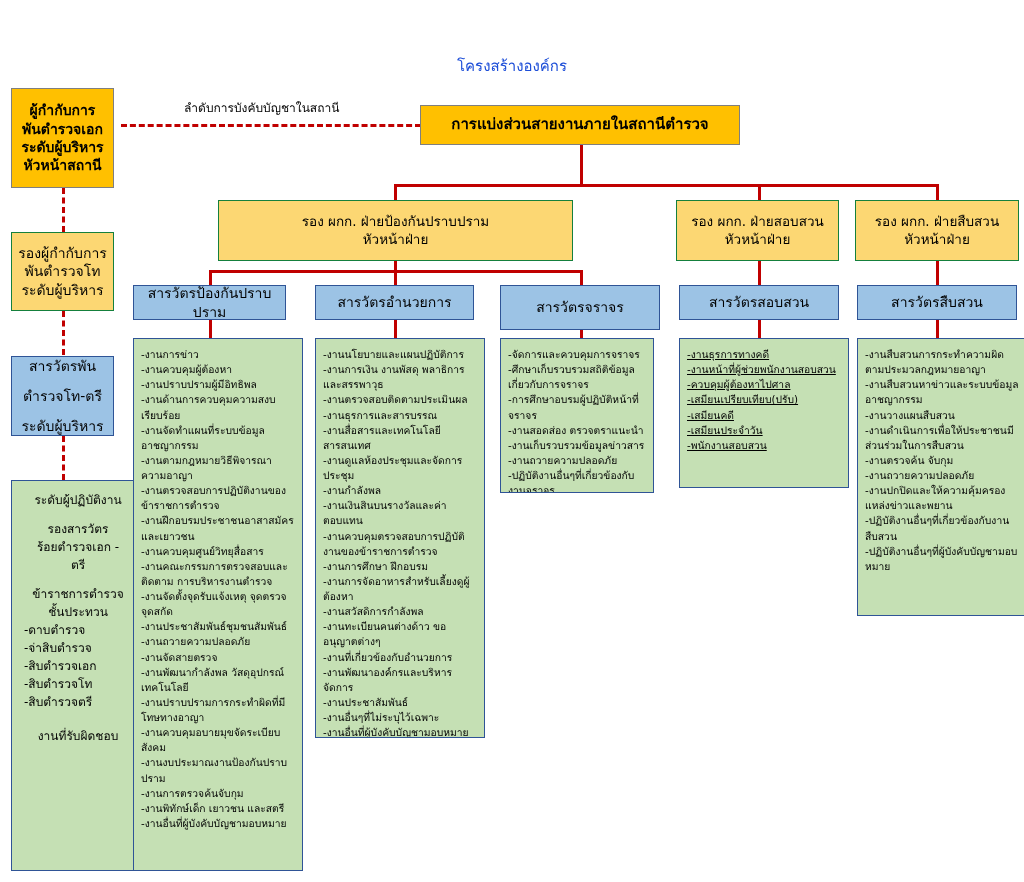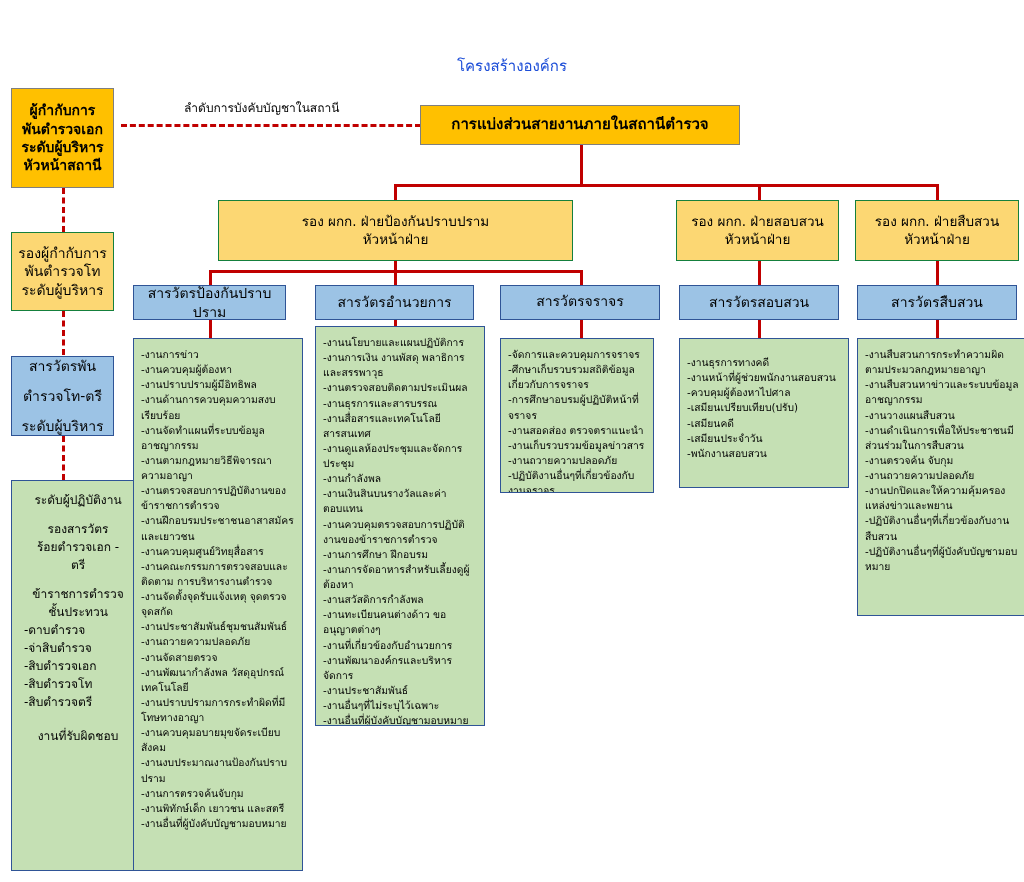--- a/index.html
+++ b/index.html
@@ -213,21 +213,21 @@
     <span>รอง ผกก. ฝ่ายสืบสวน</span>
     <span>หัวหน้าฝ่าย</span>
   </div>
 
   <div class="box box-blue t13" style="left:133px; top:285px; width:153px; height:35px;">
     <span>สารวัตรป้องกันปราบปราม</span>
   </div>
   <div class="box box-blue t13" style="left:315px; top:285px; width:159px; height:35px;">
     <span>สารวัตรอำนวยการ</span>
   </div>
-  <div class="box box-blue t13" style="left:500px; top:285px; width:160px; height:35px;font-family:Liberation Mono, monospace;">
+  <div class="box box-blue t13" style="left:500px; top:285px; width:160px; height:45px;">
     <span>สารวัตรจราจร</span>
   </div>
   <div class="box box-blue t13" style="left:679px; top:285px; width:160px; height:35px;">
     <span>สารวัตรสอบสวน</span>
   </div>
   <div class="box box-blue t13" style="left:857px; top:285px; width:160px; height:35px;">
     <span>สารวัตรสืบสวน</span>
   </div>
 
   <div class="box box-green" style="left:133px; top:338px; width:170px; height:533px;">
@@ -249,21 +249,21 @@
       <div class="li">-งานพัฒนากำลังพล วัสดุอุปกรณ์เทคโนโลยี</div>
       <div class="li">-งานปราบปรามการกระทำผิดที่มีโทษทางอาญา</div>
       <div class="li">-งานควบคุมอบายมุขจัดระเบียบสังคม</div>
       <div class="li">-งานงบประมาณงานป้องกันปราบปราม</div>
       <div class="li">-งานการตรวจค้นจับกุม</div>
       <div class="li">-งานพิทักษ์เด็ก เยาวชน และสตรี</div>
       <div class="li">-งานอื่นที่ผู้บังคับบัญชามอบหมาย</div>
     </div>
   </div>
 
-  <div class="box box-green" style="left:315px; top:326px; width:170px; height:400px;">
+  <div class="box box-green" style="left:315px; top:338px; width:170px; height:400px;">
     <div class="green-list">
       <div class="li">-งานนโยบายและแผนปฏิบัติการ</div>
       <div class="li">-งานการเงิน งานพัสดุ พลาธิการและสรรพาวุธ</div>
       <div class="li">-งานตรวจสอบติดตามประเมินผล</div>
       <div class="li">-งานธุรการและสารบรรณ</div>
       <div class="li">-งานสื่อสารและเทคโนโลยีสารสนเทศ</div>
       <div class="li">-งานดูแลห้องประชุมและจัดการประชุม</div>
       <div class="li">-งานกำลังพล</div>
       <div class="li">-งานเงินสินบนรางวัลและค่าตอบแทน</div>
       <div class="li">-งานควบคุมตรวจสอบการปฏิบัติงานของข้าราชการตำรวจ</div>
@@ -285,21 +285,21 @@
       <div class="li">-ศึกษาเก็บรวบรวมสถิติข้อมูลเกี่ยวกับการจราจร</div>
       <div class="li">-การศึกษาอบรมผู้ปฏิบัติหน้าที่จราจร</div>
       <div class="li">-งานสอดส่อง ตรวจตราแนะนำ</div>
       <div class="li">-งานเก็บรวบรวมข้อมูลข่าวสาร</div>
       <div class="li">-งานถวายความปลอดภัย</div>
       <div class="li">-ปฏิบัติงานอื่นๆที่เกี่ยวข้องกับงานจราจร</div>
     </div>
   </div>
 
   <div class="box box-green" style="left:679px; top:338px; width:170px; height:150px;">
-    <div class="green-list" style="padding-top:16px;">
+    <div class="green-list" style="padding-top:8px;text-decoration:underline;">
       <div class="li">-งานธุรการทางคดี</div>
       <div class="li">-งานหน้าที่ผู้ช่วยพนักงานสอบสวน</div>
       <div class="li">-ควบคุมผู้ต้องหาไปศาล</div>
       <div class="li">-เสมียนเปรียบเทียบ(ปรับ)</div>
       <div class="li">-เสมียนคดี</div>
       <div class="li">-เสมียนประจำวัน</div>
       <div class="li">-พนักงานสอบสวน</div>
     </div>
   </div>
 

